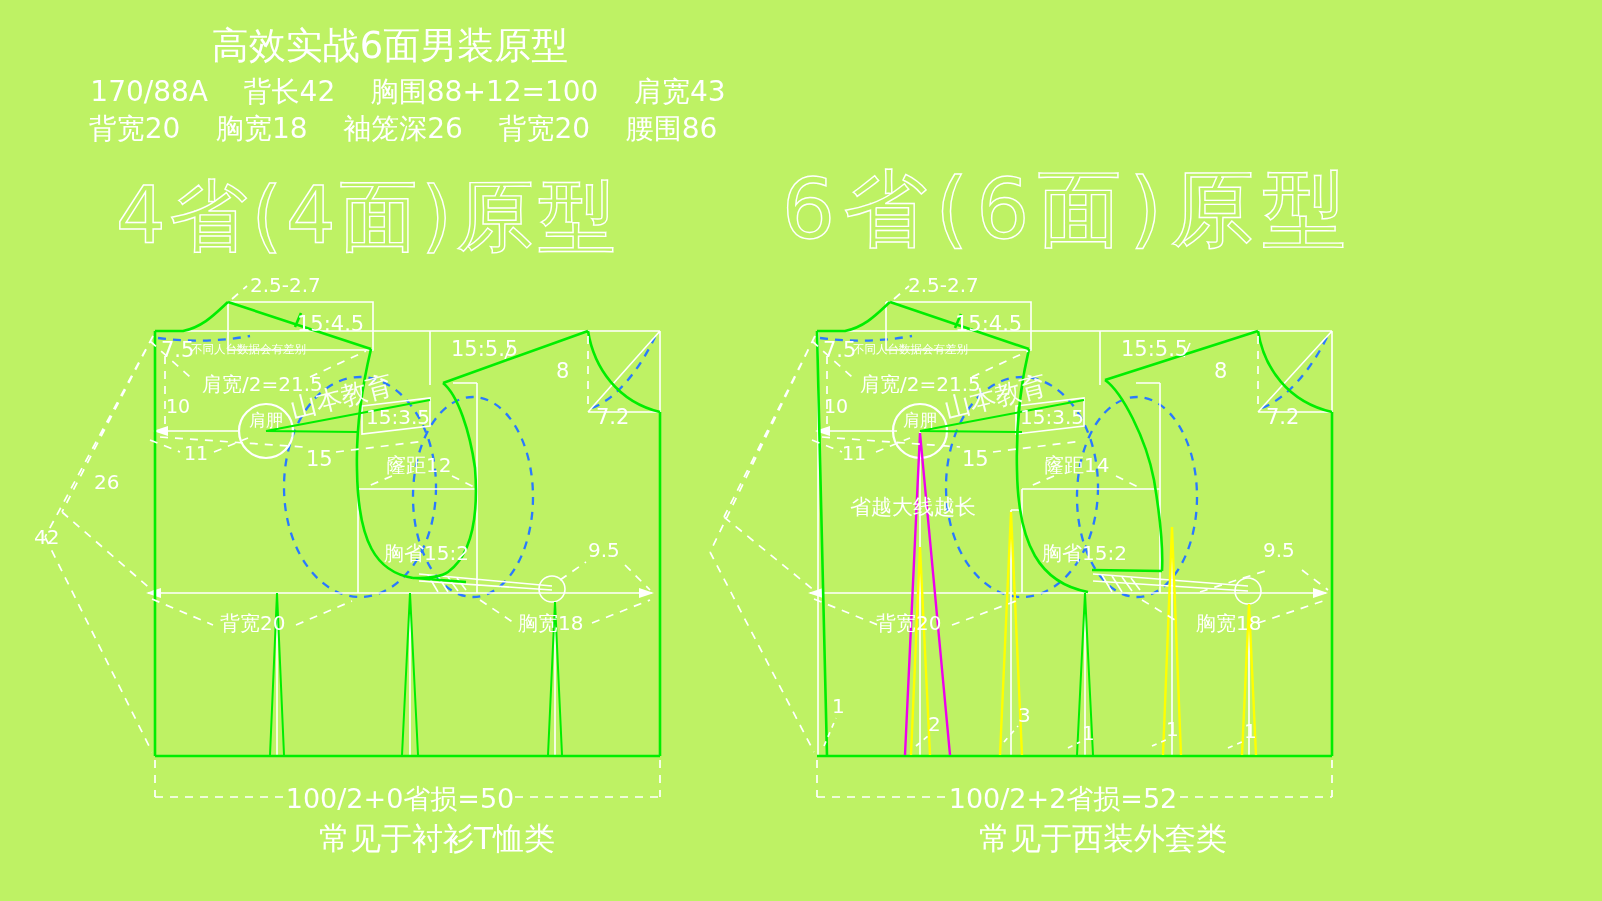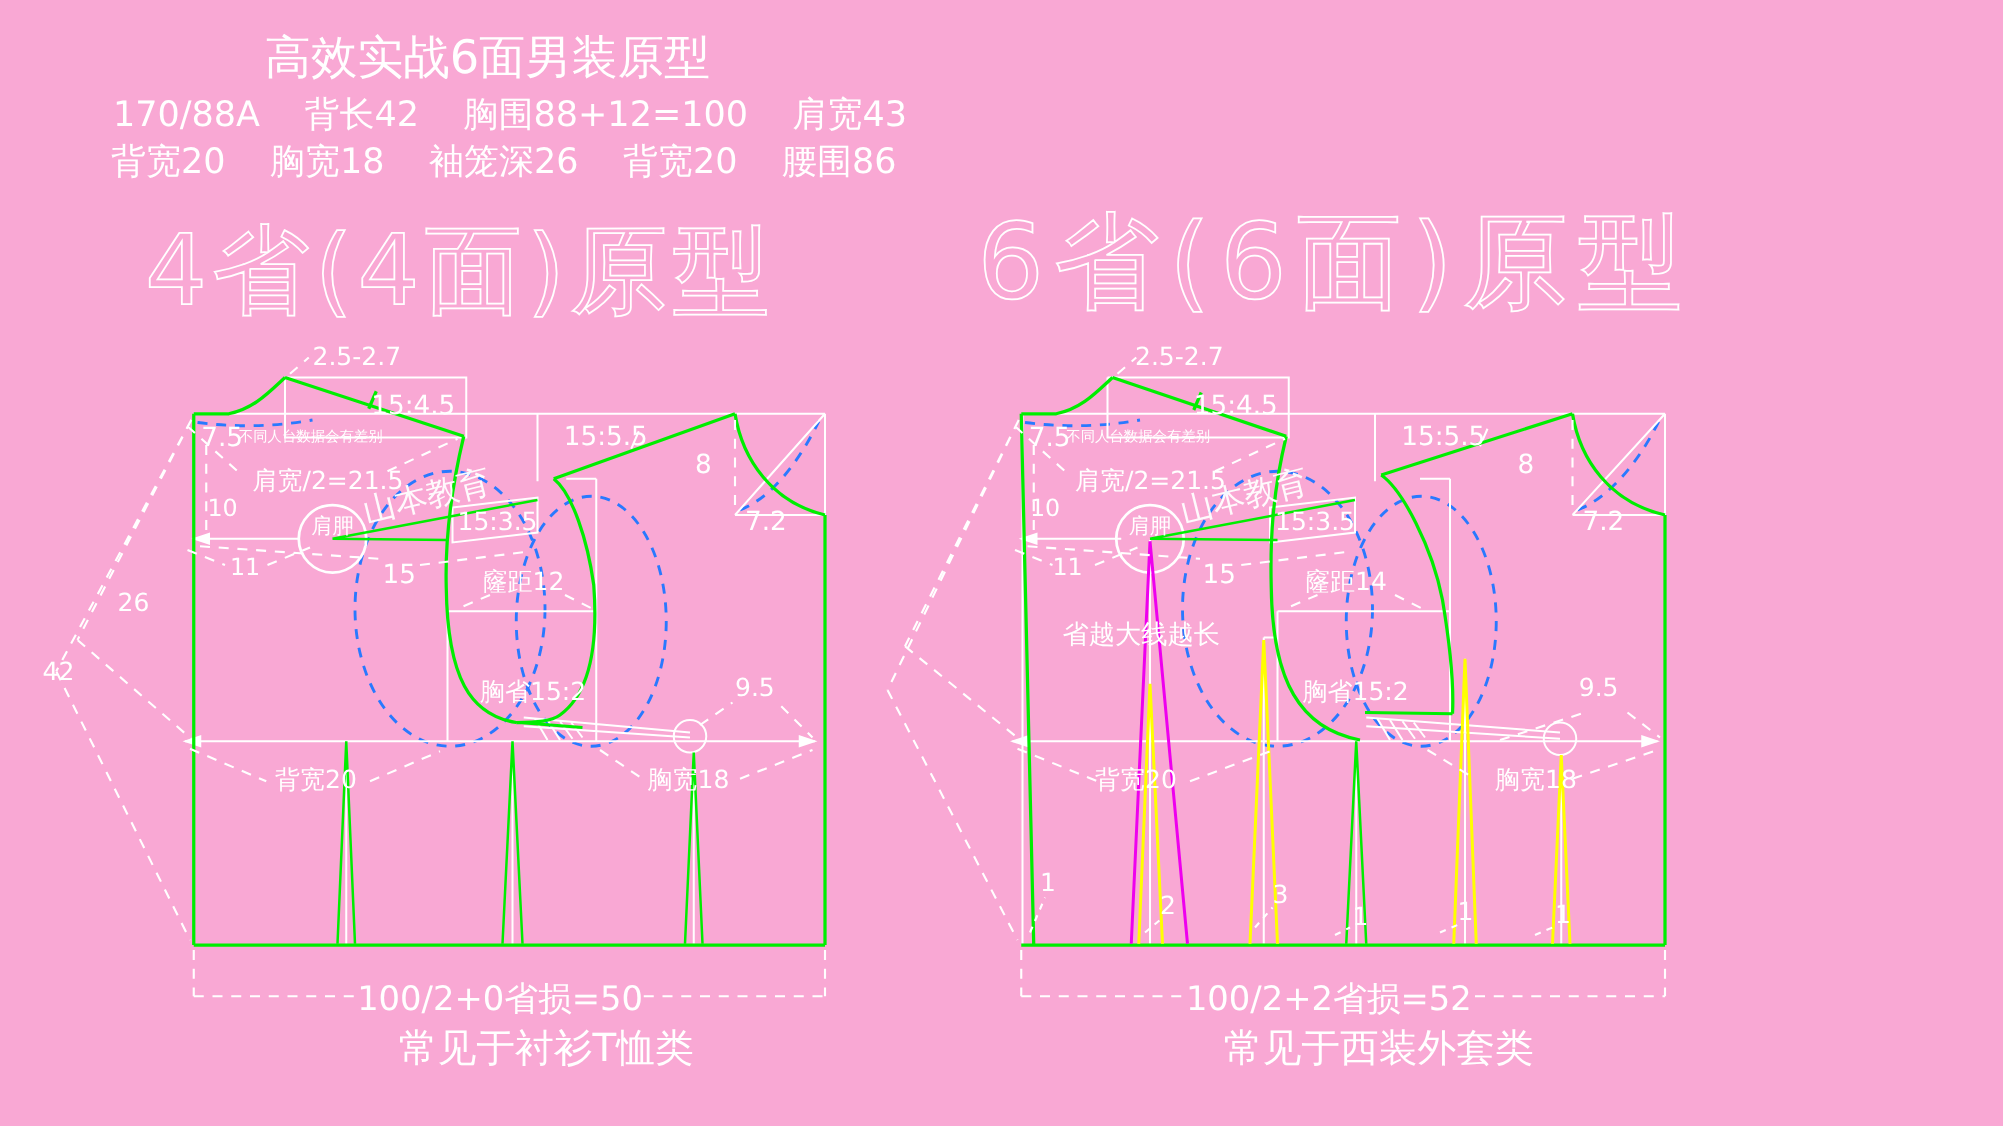--- a/index.html
+++ b/index.html
@@ -1,16 +1,16 @@
 <!DOCTYPE html>
 <html><head>
 <meta charset="utf-8">
 <style>
   html,body{margin:0;padding:0;background:#000;}
-  .stage{position:relative;width:1602px;height:901px;background:#f9a8d4;overflow:hidden;
+  .stage{position:relative;width:1602px;height:901px;background:#bef264;overflow:hidden;
          font-family:"DejaVu Sans",sans-serif;}
   svg{display:block;}
   .w{stroke:#fff;stroke-width:1.6;fill:none;}
   .w2{stroke:#fff;stroke-width:2.2;fill:none;}
   .wd{stroke:#fff;stroke-width:1.7;fill:none;stroke-dasharray:8 7;}
   .wd2{stroke:#fff;stroke-width:1.7;fill:none;stroke-dasharray:5 5;}
   .g{stroke:#00ee00;stroke-width:2.6;fill:none;}
   .g2{stroke:#00ee00;stroke-width:2;fill:none;}
   .bd{stroke:#2979ff;stroke-width:2.3;fill:none;stroke-dasharray:8 7;}
   .m{stroke:#ee00ee;stroke-width:2.4;fill:none;}

